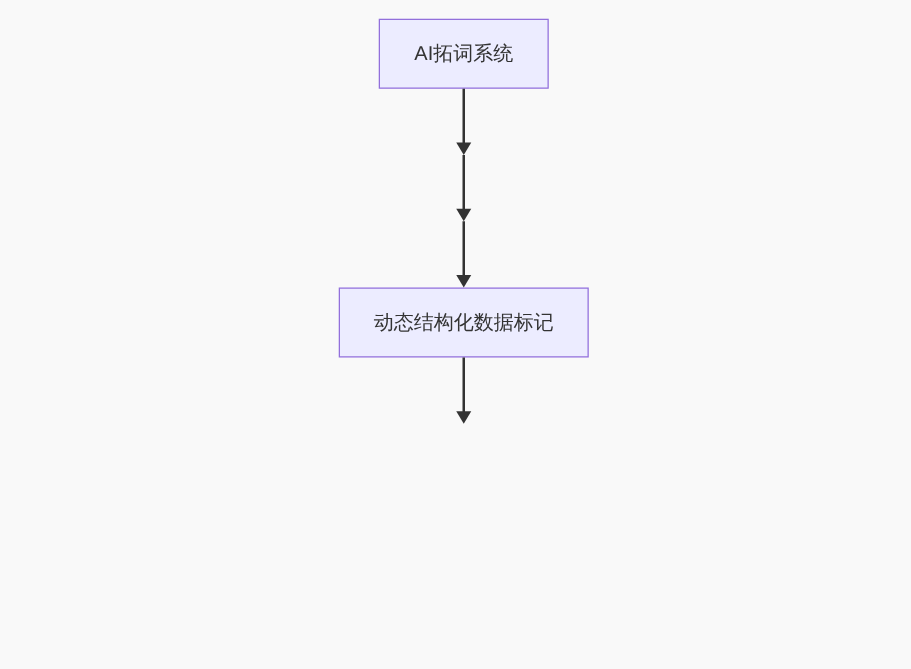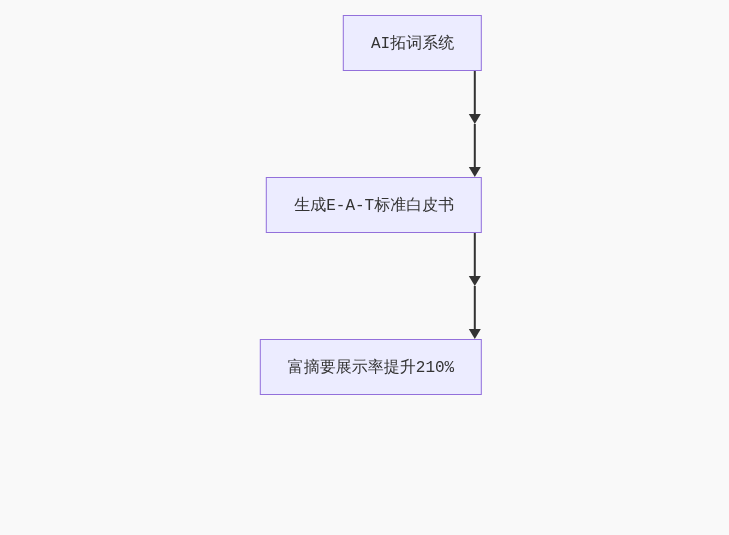--- a/index.html
+++ b/index.html
@@ -11,22 +11,21 @@
     overflow: hidden;
     font-family: "Liberation Sans", "DejaVu Sans", sans-serif;
   }
   .flowchart {
     position: absolute;
     left: 371px;
     top: 15px;
     transform: translateX(-50%);
     display: flex;
     flex-direction: column;
-    align-items: flex-end;
-    font-family: Liberation Mono, monospace;
+    align-items: center;
   }
   .flow-node {
     box-sizing: border-box;
     height: 56px;
     padding: 0 27px;
     display: flex;
     align-items: center;
     justify-content: center;
     background: #ECECFF;
     border: 1px solid #9370DB;
@@ -66,23 +65,22 @@
 <div class="flowchart">
     <div class="flow-node">AI拓词系统</div>
     <div class="flow-arrow">
       <div class="shaft"></div>
       <div class="head"></div>
     </div>
     <div class="flow-arrow">
       <div class="shaft"></div>
       <div class="head"></div>
     </div>
-    <div class="flow-node">生成E-A-T标准白皮书</div>
     <div class="flow-arrow">
       <div class="shaft"></div>
       <div class="head"></div>
     </div>
+    <div class="flow-node">动态结构化数据标记</div>
     <div class="flow-arrow">
       <div class="shaft"></div>
       <div class="head"></div>
     </div>
-    <div class="flow-node">富摘要展示率提升210%</div>
   </div>
 
 </body></html>

